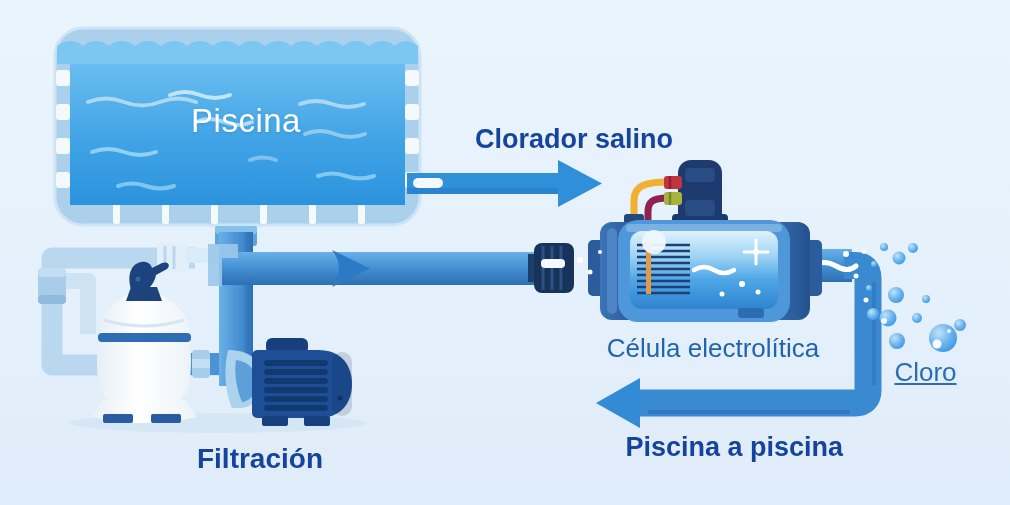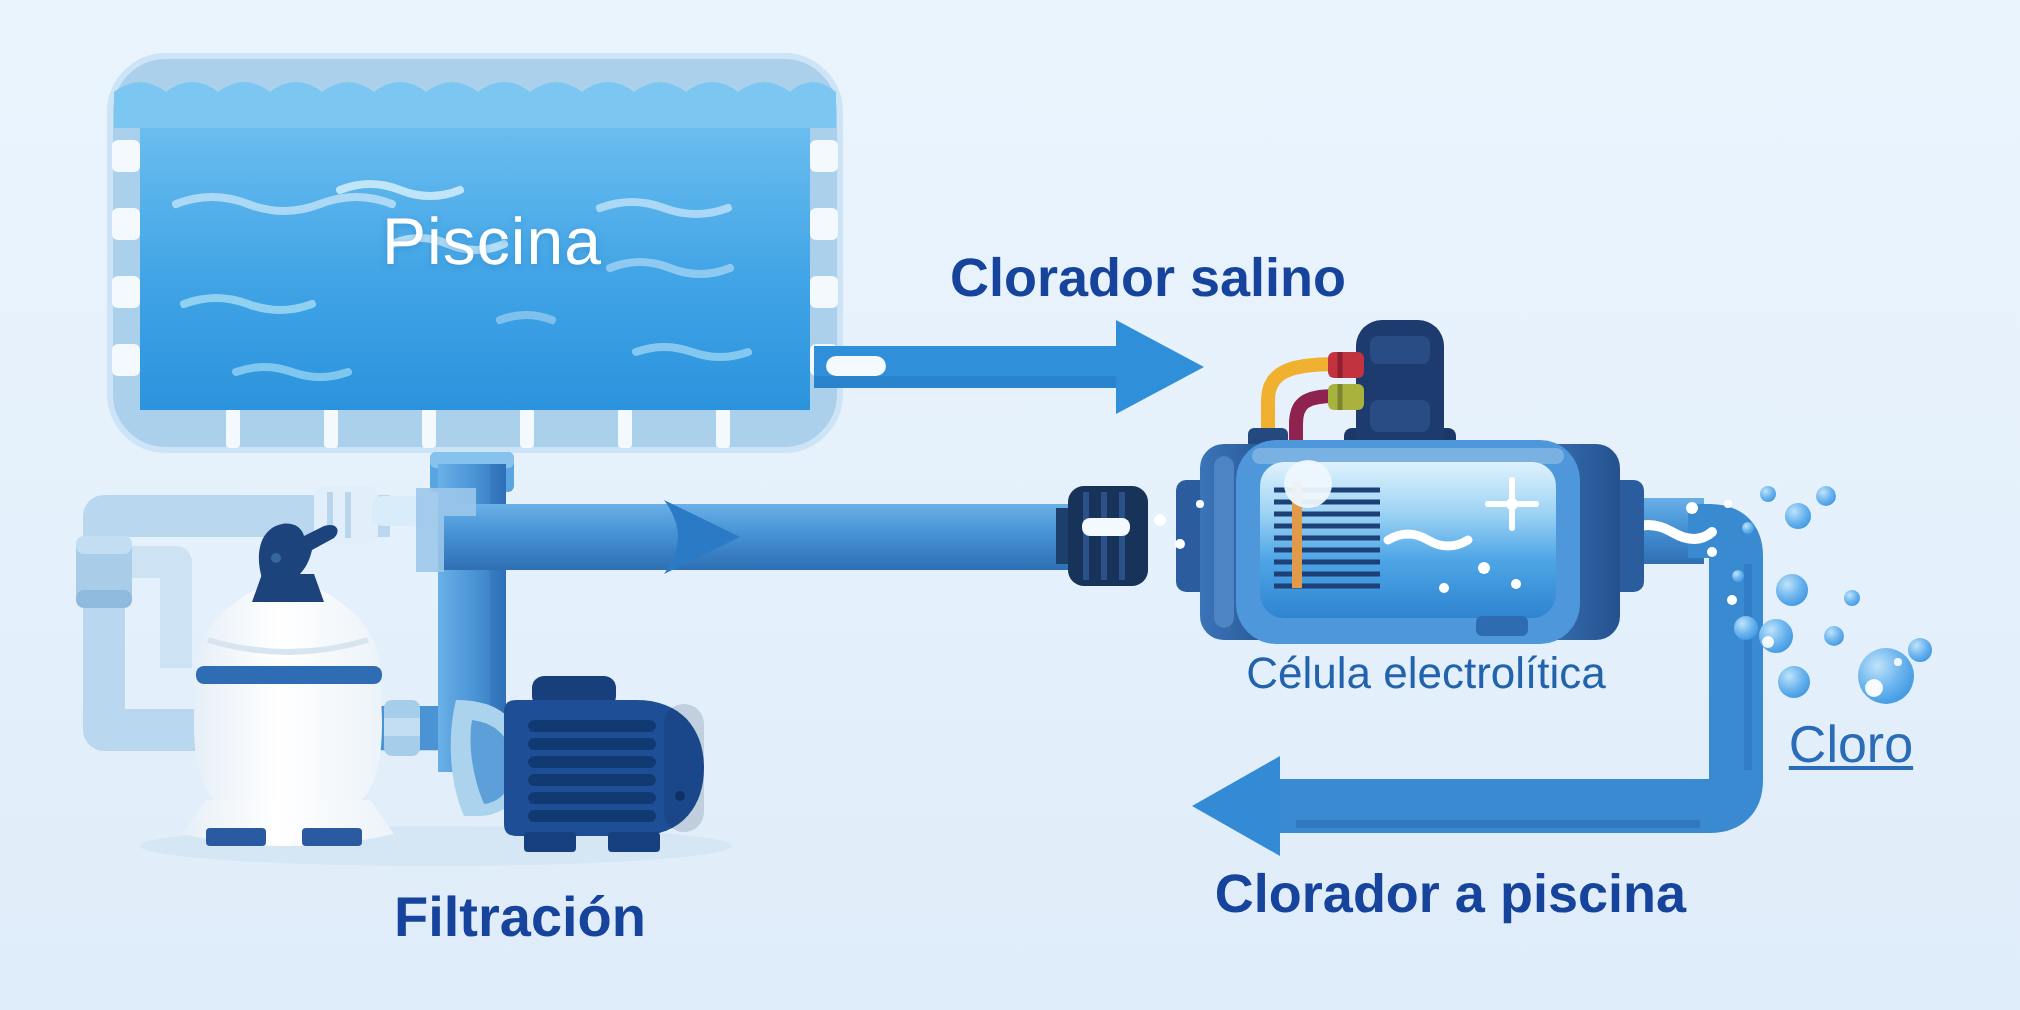--- a/index.html
+++ b/index.html
@@ -8,21 +8,21 @@
     background:linear-gradient(180deg,#eaf4fd 0%,#e4f0fb 60%,#dfecf9 100%);
     font-family:"Liberation Sans", sans-serif;
   }
   .stage svg{position:absolute;left:0;top:0;}
   .lbl{position:absolute;text-align:center;line-height:1.05;white-space:nowrap;}
   .lbl-pool{left:146px;top:104px;width:200px;font-size:33px;font-weight:400;color:#ffffff;
     text-shadow:0 1px 3px rgba(30,110,180,.35);letter-spacing:.5px;}
   .lbl-bold{font-weight:700;color:#16449c;text-align:right;}
   .lbl-med{font-weight:400;color:#2263ae;}
   .lbl-clorador{left:428px;top:125px;width:245px;font-size:27px;}
-  .lbl-celula{left:588px;top:325px;width:250px;font-size:22px;}
+  .lbl-celula{left:588px;top:335px;width:250px;font-size:26px;}
   .lbl-cloro{left:868px;top:359px;width:115px;font-size:26px;color:#2b6cb8;text-decoration:underline;}
   .lbl-retorno{left:588px;top:433px;width:255px;font-size:27px;}
   .lbl-filtracion{left:138px;top:444px;width:185px;font-size:28px;}
 </style>
 </head>
 <body>
 
 <div class="stage">
 
 <svg width="1010" height="505" viewBox="0 0 1010 505">
@@ -275,16 +275,16 @@
     <path d="M 126,301 L 162,301 L 157,287 L 131,287 Z" fill="#1c437c"></path>
     <path fill="#1c437c" d="M 131,289 C 127,275 131,264 141,262 C 147,261 151,264 152,268 L 162,263 C 168,261 171,265 167,269 L 156,275 C 154,284 149,290 142,291 Z"></path>
     <circle cx="138" cy="279" r="2.5" fill="#37659e"></circle>
   </g>
 </svg>
 
 <div class="lbl lbl-pool">Piscina</div>
 <div class="lbl lbl-bold lbl-clorador">Clorador salino</div>
 <div class="lbl lbl-med lbl-celula">Célula electrolítica</div>
 <div class="lbl lbl-cloro">Cloro</div>
-<div class="lbl lbl-bold lbl-retorno">Clorador a piscina</div>
+<div class="lbl lbl-bold lbl-retorno">Piscina a piscina</div>
 <div class="lbl lbl-bold lbl-filtracion">Filtración</div>
 
 </div>
 
 </body></html>

